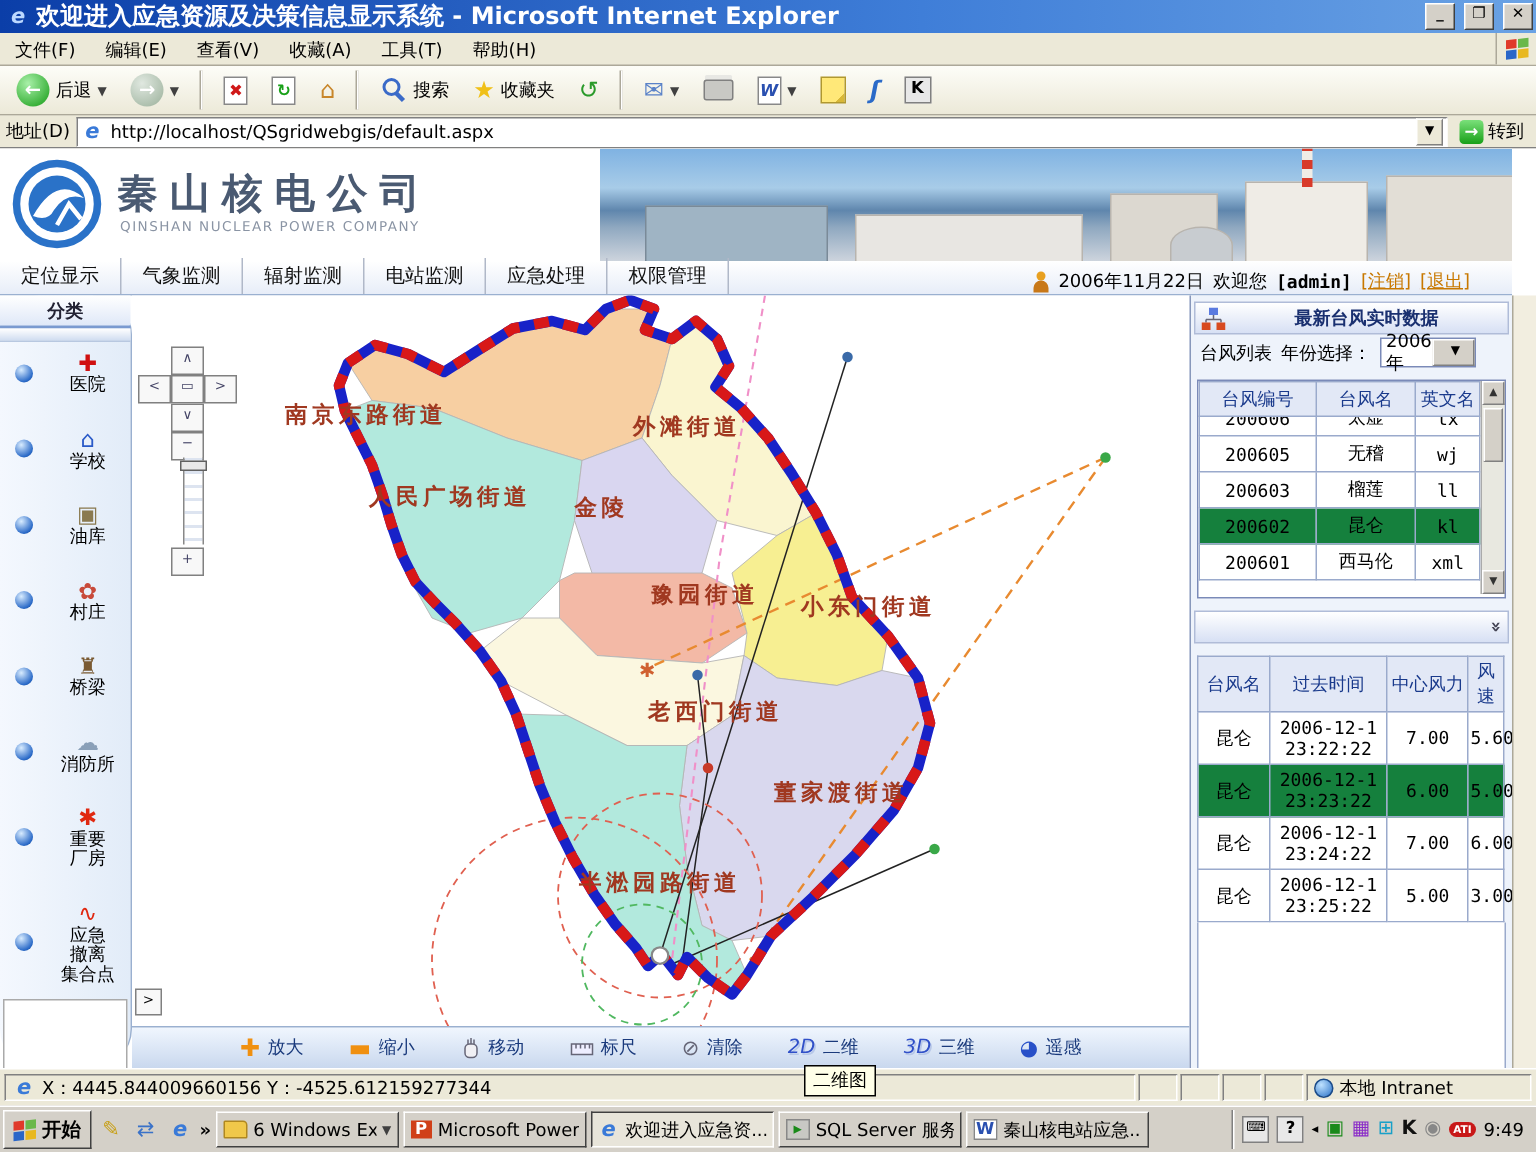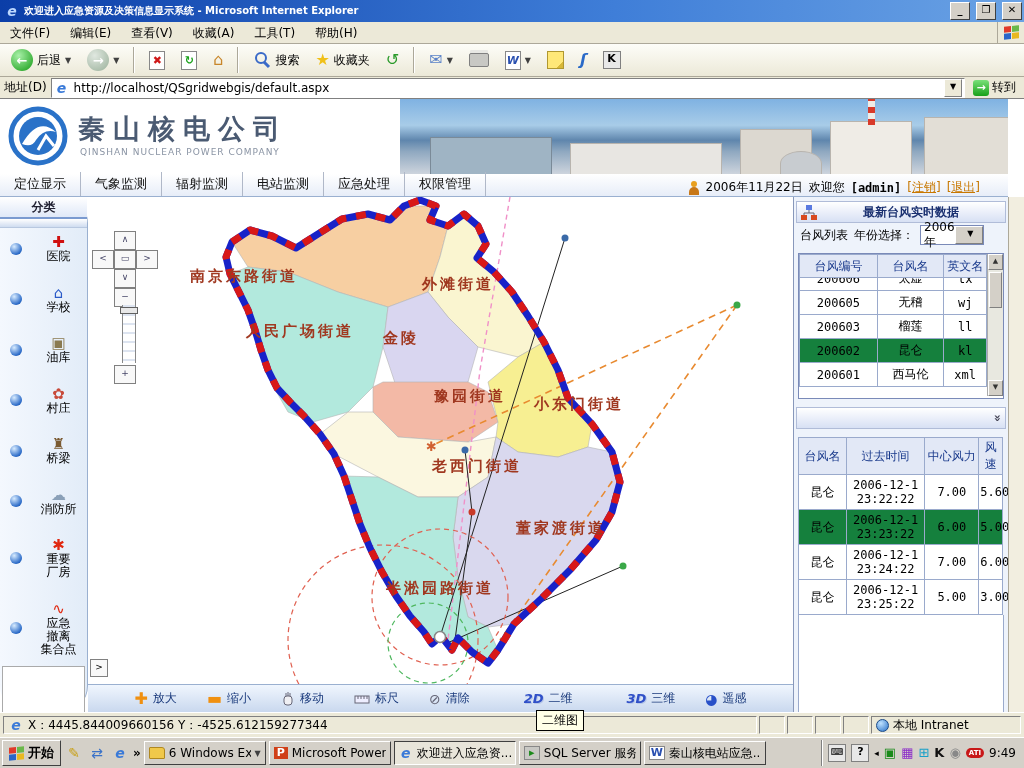--- a/index.html
+++ b/index.html
@@ -3,21 +3,21 @@
 <meta charset="utf-8">
 <style>
   html,body{margin:0;padding:0;width:1024px;height:768px;overflow:hidden;
     font-family:"DejaVu Sans",sans-serif;font-size:12px;background:#d4d0c8;color:#000;}
   .abs{position:absolute;}
   
   #titlebar{top:0;left:0;width:1024px;height:22px;
     background:linear-gradient(90deg,#0b3ea8,#3f7ed8 60%,#6aa2e4);
     display:flex;align-items:center;color:#fff;font-weight:bold;gap:4px;padding-left:4px;box-sizing:border-box;}
   .ie-e{color:#bcd8ff;font-style:italic;font-weight:bold;font-size:14px;width:16px;text-align:center;}
-  #title-text{flex:1;font-size:10px;white-space:nowrap;overflow:hidden;}
+  #title-text{flex:1;font-size:16px;white-space:nowrap;overflow:hidden;}
   .cap-btn{width:18px;height:16px;margin-right:2px;background:#d4d0c8;color:#000;
     border:1px solid;border-color:#fff #404040 #404040 #fff;font-size:10px;line-height:14px;text-align:center;font-weight:bold;}
   #menubar{top:22px;left:0;width:1024px;height:22px;background:#ece9d8;border-bottom:1px solid #aca899;
     display:flex;align-items:flex-start;box-sizing:border-box;}
   .menu-item{padding:3px 10px;}
   #menulogo{margin-left:auto;width:26px;height:21px;border-left:1px solid #aca899;display:flex;align-items:center;justify-content:center;background:#ece9d8;}
   .winflag{display:grid;grid-template-columns:7px 7px;grid-template-rows:6px 6px;gap:1px;transform:skewY(-6deg);}
   .winflag i{display:block;}
   .wf1{background:#e03a2a;} .wf2{background:#6ab84a;} .wf3{background:#2a66c8;} .wf4{background:#e8b820;}
   #ietoolbar{top:44px;left:0;width:1024px;height:33px;background:linear-gradient(#fdfdf8,#ece9d8);
@@ -84,21 +84,21 @@
   #zoomslider{position:absolute;left:34px;top:108px;width:12px;height:58px;
     background:repeating-linear-gradient(#dde4f0 0 2px,transparent 2px 9px);border-left:1px solid #888;border-right:1px solid #888;}
   #slider-handle{position:absolute;left:-3px;top:2px;width:16px;height:5px;background:#e8e8e8;border:1px solid #606060;}
   #expand-btn{position:absolute;left:2px;top:462px;width:16px;height:16px;background:#f8f8f8;border:1px solid #808080;
     font-size:9px;text-align:center;line-height:14px;}
   #maptoolbar{position:absolute;left:0;top:487px;width:705px;height:28px;
     background:linear-gradient(#f0f6fe,#c9d8ee);border-top:1px solid #9ab0d0;
     display:flex;align-items:center;justify-content:center;gap:30px;box-sizing:border-box;}
   .mt-item{display:flex;align-items:center;gap:5px;color:#1a3a7c;font-size:12px;}
   .mt-plus{color:#f09010;font-weight:bold;font-size:16px;line-height:14px;}
-  .mt-2d{color:#3050c8;font-weight:bold;font-style:italic;font-size:13px;text-shadow:1px 1px 0 #b8c8e8;margin-left:24px;}
+  .mt-2d{color:#3050c8;font-weight:normal;font-style:italic;font-size:13px;text-shadow:1px 1px 0 #b8c8e8;}
   .mt-glyph{color:#667;font-size:14px;}
   
   #rightpanel{left:793px;top:0;width:215px;height:515px;background:#eef3fb;border-left:1px solid #8898bb;box-sizing:border-box;}
   .rp-head{margin:4px 2px 0 2px;height:22px;background:linear-gradient(#ffffff,#d7e0f4);
     border:1px solid #b0bcd8;display:flex;align-items:center;gap:4px;padding:0 4px;box-sizing:border-box;}
   .rp-title{flex:1;text-align:center;font-weight:bold;color:#1a3070;}
   #rp-hint{padding:3px 4px;color:#222;}
   #rp-listrow{display:flex;align-items:center;gap:6px;padding:2px 4px 6px 6px;}
   #year-select{width:62px;height:18px;background:#fff;border:1px solid #7a8ab8;display:flex;align-items:center;}
   #year-select span{flex:1;padding-left:3px;}
@@ -394,21 +394,21 @@
         <circle cx="352" cy="440" r="5.5" fill="#fff" stroke="#888" stroke-width="1.5"></circle>
         <text x="338" y="254" font-size="13" fill="#d06030">✱</text>
       </svg>
 
       <span class="maplabel" style="left:102px;top:70px">南京东路街道</span>
       <span class="maplabel" style="left:334px;top:78px">外滩街道</span>
       <span class="maplabel" style="left:158px;top:125px">人民广场街道</span>
       <span class="maplabel" style="left:295px;top:132px">金陵</span>
       <span class="maplabel" style="left:346px;top:190px">豫园街道</span>
       <span class="maplabel" style="left:446px;top:198px">小东门街道</span>
-      <span class="maplabel" style="left:344px;top:260px">老西门街道</span>
+      <span class="maplabel" style="left:344px;top:268px">老西门街道</span>
       <span class="maplabel" style="left:428px;top:322px">董家渡街道</span>
       <span class="maplabel" style="left:298px;top:382px">半淞园路街道</span>
 
       <span class="navpad-btn" style="left:26px;top:34px">∧</span>
       <span class="navpad-btn" style="left:4px;top:53px">&lt;</span>
       <span class="navpad-btn" style="left:26px;top:53px">▭</span>
       <span class="navpad-btn" style="left:48px;top:53px">&gt;</span>
       <span class="navpad-btn" style="left:26px;top:72px">∨</span>
       <span class="navpad-btn" style="left:26px;top:91px">−</span>
       <div id="zoomslider">

